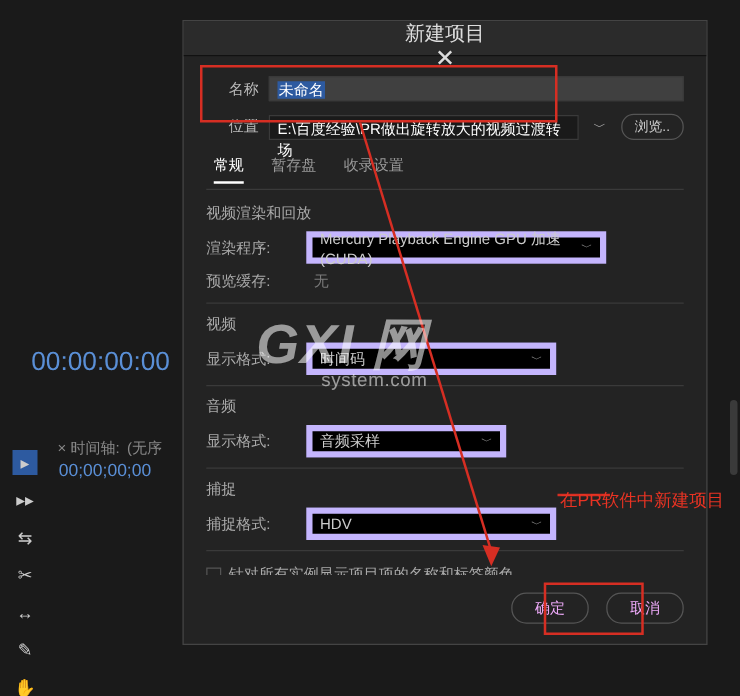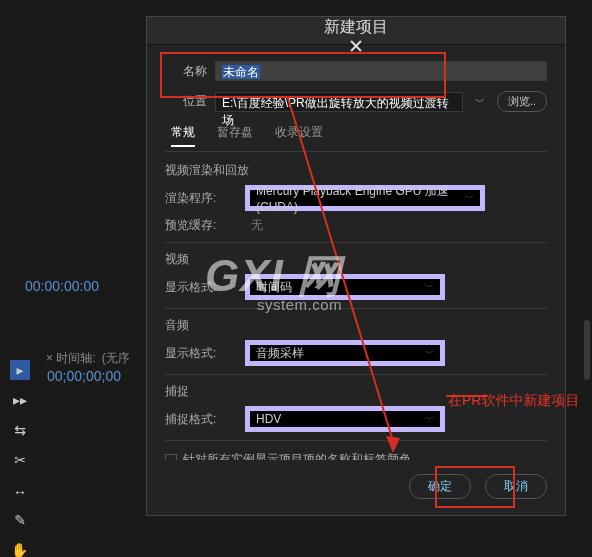--- a/index.html
+++ b/index.html
@@ -17,21 +17,21 @@
     left: 10px; top: 360px;
     display: flex; flex-direction: column;
     gap: 10px;
   }
   .tool { width: 20px; height: 20px; color: #ccc; display: flex; align-items: center; justify-content: center; font-size: 14px; }
   .tool.sel { background: #2d5aa0; }
   
   .timecode {
     position: absolute;
     left: 25px; top: 278px;
-    color: #5a8fd6; font-size: 14px;
+    color: #5a8fd6; font-size: 21px;
   }
   .sequence-label {
     position: absolute;
     left: 46px; top: 350px;
     color: #888; font-size: 12px;
     display: flex; gap: 6px;
   }
   .timecode-small {
     position: absolute;
     left: 47px; top: 368px;
@@ -130,21 +130,21 @@
   .checkbox-row { display: flex; align-items: center; gap: 6px; margin-top: 10px; }
   .cb { width: 12px; height: 12px; border: 1px solid #555; background: #232323; }
   .cb-lbl { color: #aaa; }
   
   .dialog-footer {
     display: flex; justify-content: flex-end; gap: 14px;
     padding: 14px 18px 16px 18px;
   }
   .btn {
     border: 1px solid #555; border-radius: 12px;
-    padding: 3px 18px; font-size: 12px; color: #7dd3fc;
+    padding: 3px 18px; font-size: 12px; color: #f0abfc;
     background: transparent;
   }
   .redbox2 {
     position: absolute;
     left: 435px; top: 466px;
     width: 80px; height: 42px;
     border: 2px solid #d62e23;
     pointer-events: none;
   }
   
@@ -253,21 +253,21 @@
       <span class="select" style="width:200px">
         <span>时间码</span>
           <span class="caret">﹀</span>
       </span>
     </div>
     <div class="hr"></div>
 
     <div class="section-title">音频</div>
     <div class="prop-row">
       <span class="plbl">显示格式:</span>
-      <span class="select" style="width:200px">
+      <span class="select" style="width:160px">
         <span>音频采样</span>
           <span class="caret">﹀</span>
       </span>
     </div>
     <div class="hr"></div>
 
     <div class="section-title">捕捉</div>
     <div class="prop-row">
       <span class="plbl">捕捉格式:</span>
       <span class="select" style="width:200px">

